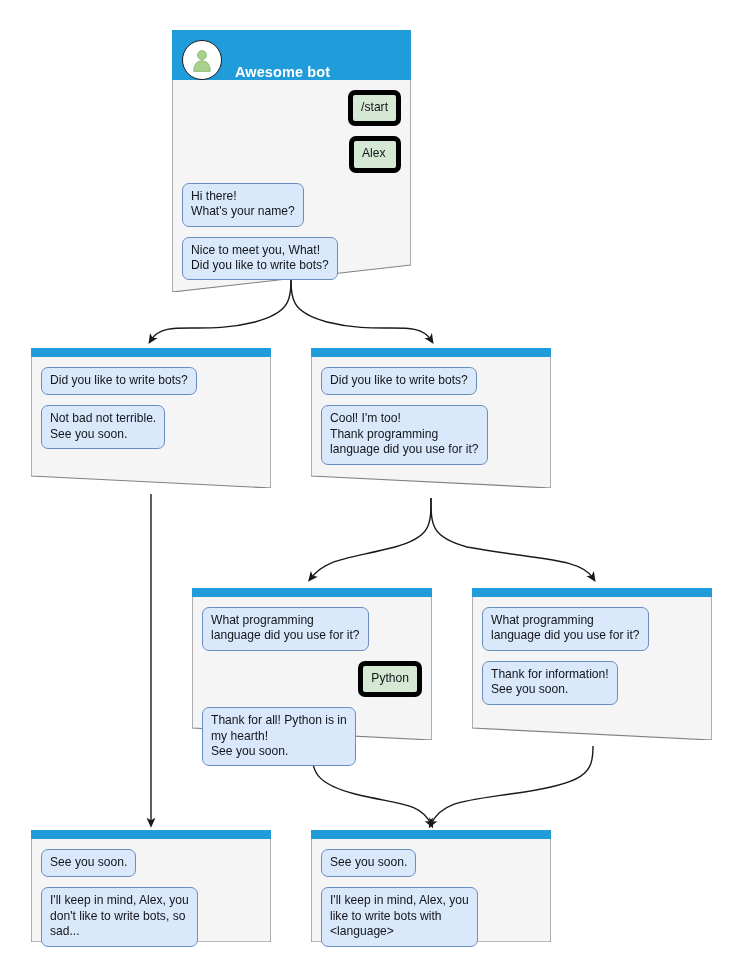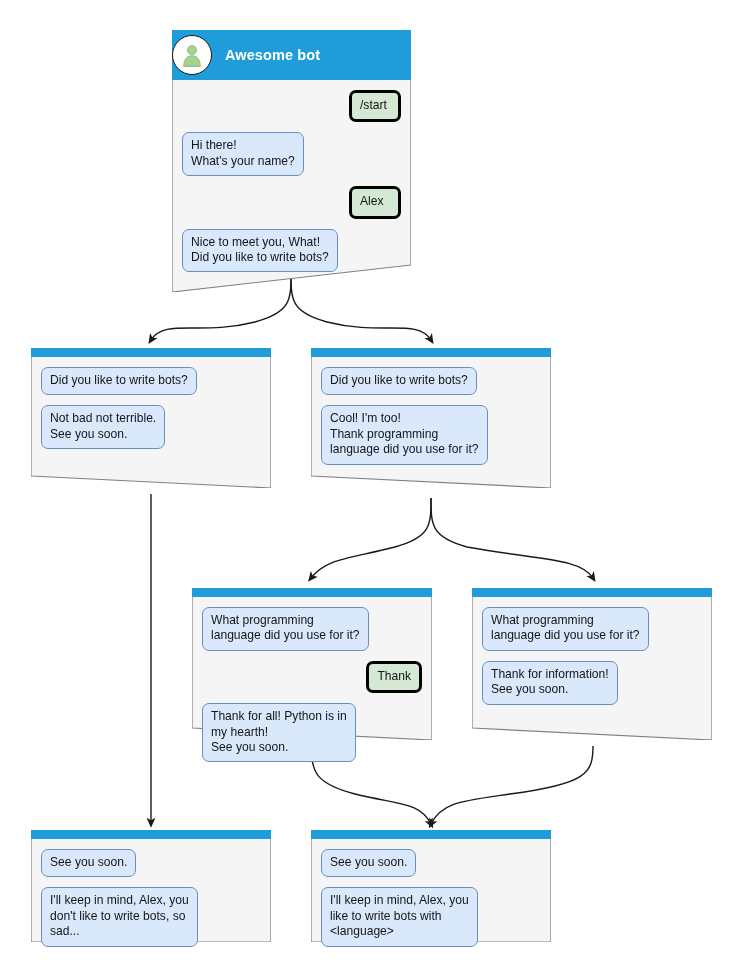--- a/index.html
+++ b/index.html
@@ -46,20 +46,22 @@
   }
   .card-header {
     position: relative;
     box-sizing: border-box;
     display: flex;
     align-items: center;
     background: #1f9cd9;
   }
   .card-header.tall {
     height: 50px;
+    padding-left: 10px;
+    align-items: flex-end;
   }
   .card-header.thin {
     height: 9px;
   }
   .avatar {
     width: 38px;
     height: 38px;
     border-radius: 50%;
     background: #ffffff;
     border: 1.6px solid #1a1a1a;
@@ -94,21 +96,21 @@
     color: #12151a;
     white-space: pre-line;
     box-sizing: border-box;
   }
   .bubble.bot {
     background: #dae8fc;
     border: 1px solid #6c8ebf;
   }
   .bubble.user {
     background: #d5e8d4;
-    border: 3px solid #000000;
+    border: 5px solid #000000;
     min-width: 52px;
     text-align: left;
     margin-left: 24px;
   }
 </style>
 </head>
 <body>
 
 <div id="flow-canvas">
 
@@ -145,26 +147,26 @@
             <circle cx="16" cy="10" r="5.6" fill="#a9d18e" stroke="#7fae68" stroke-width="0.9"></circle>
             <path d="M5.8,30 C5.8,20.6 10.4,17 16,17 C21.6,17 26.2,20.6 26.2,30 Z" fill="#a9d18e" stroke="#7fae68" stroke-width="0.9"></path>
           </svg>
         </div>
         <div class="bot-title">Awesome bot</div>
       </div>
       <div class="msg-area">
         <div class="msg-row right">
           <div class="bubble user">/start</div>
         </div>
+        <div class="msg-row right">
+          <div class="bubble user">Alex</div>
+        </div>
         <div class="msg-row left">
           <div class="bubble bot">Hi there!
 What's your name?</div>
-        </div>
-        <div class="msg-row right">
-          <div class="bubble user">Alex</div>
         </div>
         <div class="msg-row left">
           <div class="bubble bot">Nice to meet you, What!
 Did you like to write bots?</div>
         </div>
       </div>
     </div>
   </div>
 
   <div class="chat-card" style="left:31px; top:348px; width:240px; height:140px;">
@@ -209,21 +211,21 @@
       <polygon points="0,0 240,0 240,152 0,140" fill="#f5f5f5" stroke="#808080" stroke-width="1.2"></polygon>
     </svg>
     <div class="card-inner">
       <div class="card-header thin"></div>
       <div class="msg-area">
         <div class="msg-row left">
           <div class="bubble bot">What programming
 language did you use for it?</div>
         </div>
         <div class="msg-row right">
-          <div class="bubble user">Thank</div>
+          <div class="bubble user">Python</div>
         </div>
         <div class="msg-row left">
           <div class="bubble bot">Thank for all! Python is in
 my hearth!
 See you soon.</div>
         </div>
       </div>
     </div>
   </div>
 

